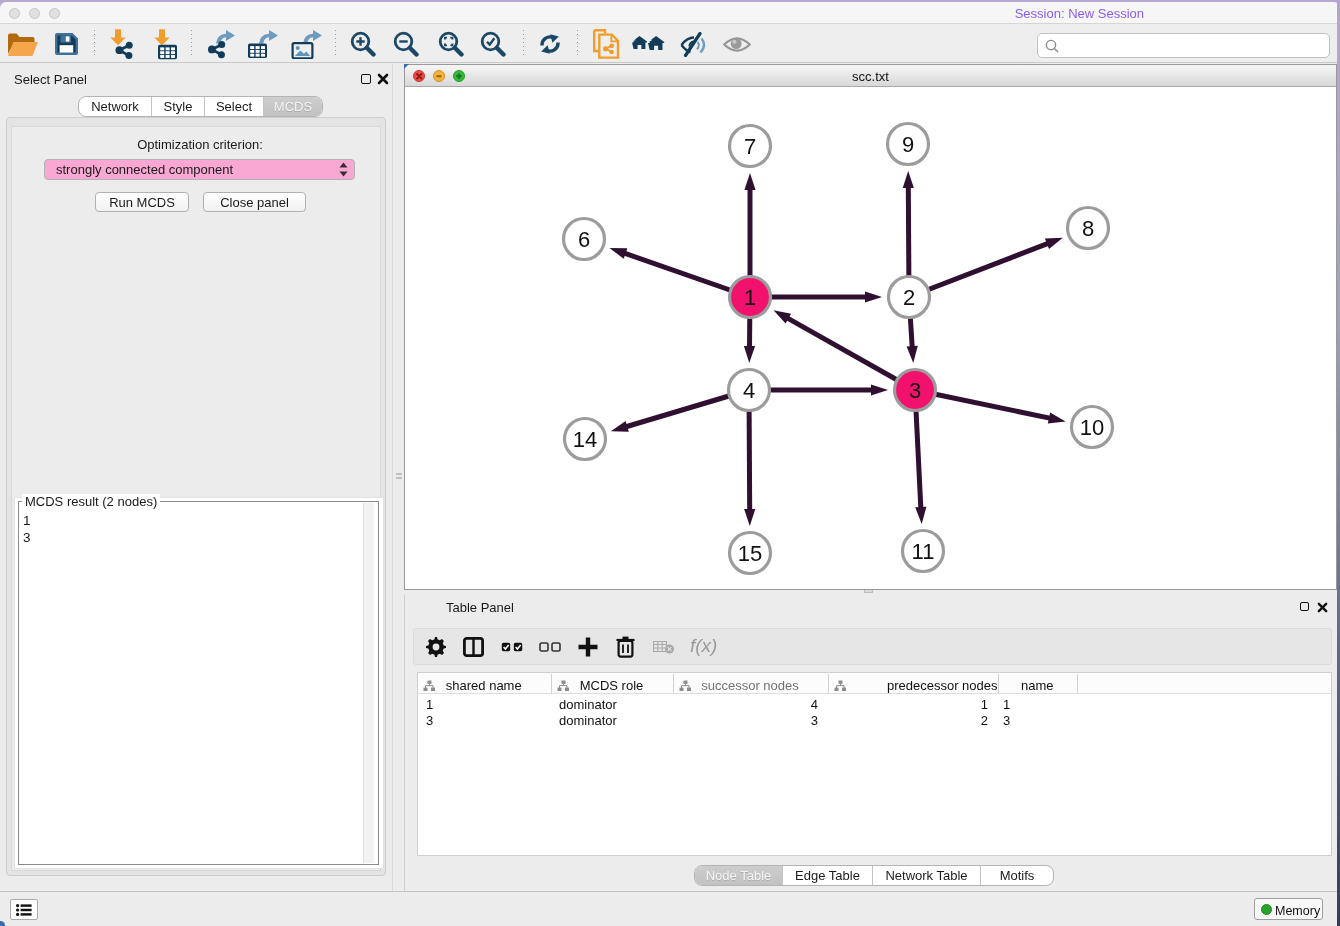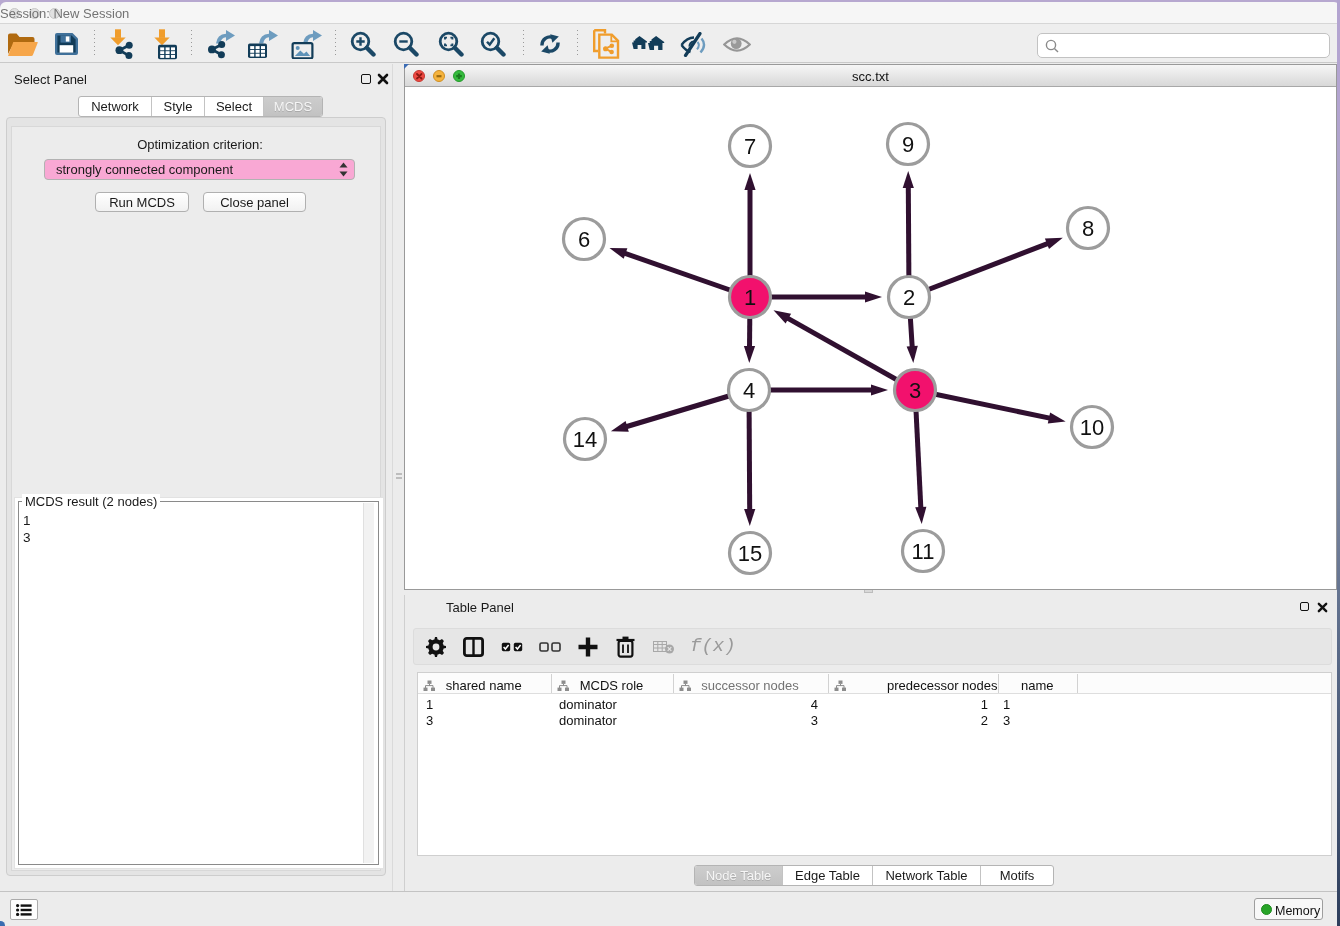--- a/index.html
+++ b/index.html
@@ -1,34 +1,34 @@
 <!DOCTYPE html>
 <html><head><meta charset="utf-8">
 <style>
 *{margin:0;padding:0;box-sizing:border-box}
 html,body{width:1340px;height:926px;overflow:hidden}
 body{font-family:"Liberation Sans",sans-serif;background:#ececec;position:relative}
 .abs{position:absolute}
 .vsep{position:absolute;top:30px;width:1px;height:28px;background-image:repeating-linear-gradient(to bottom,#9a9a9a 0 1px,transparent 1px 4px)}
-.tabgrp{position:absolute;display:flex;height:21px;border:1px solid #b4b4b4;border-radius:3px;background:#fff;overflow:hidden}
+.tabgrp{position:absolute;display:flex;height:21px;border:1px solid #b4b4b4;border-radius:8px;background:#fff;overflow:hidden}
 .tabgrp div{font-size:13px;color:#1a1a1a;display:flex;align-items:center;justify-content:center;border-right:1px solid #c3c3c3}
 .tabgrp div:last-child{border-right:none}
 .tabsel{background:linear-gradient(#cdcdcd,#c2c2c2);color:#f6f6f6 !important;text-shadow:0 1px 0 #aaa}
 .btn{position:absolute;height:20px;background:linear-gradient(#ffffff,#f1f1f1);border:1px solid #b0b0b0;border-radius:4px;font-size:13px;color:#1a1a1a;display:flex;align-items:center;justify-content:center}
 </style></head>
 <body>
 
 <div class="abs" style="left:0;top:0;width:1340px;height:2px;background:#b7a8d0"></div>
 <div class="abs" style="left:0;top:0;width:12px;height:12px;background:#b7a8d0"></div>
 <div class="abs" style="left:1328px;top:0;width:12px;height:12px;background:#b7a8d0"></div>
 <div class="abs" style="left:0;top:2px;width:1340px;height:22px;background:#f6f6f6;border-bottom:1px solid #d6d6d6;border-radius:6px 6px 0 0"></div>
 <div class="abs" style="left:8.5px;top:7.5px;width:11px;height:11px;border-radius:50%;background:#e1e1e1;border:1px solid #c7c7c7"></div>
 <div class="abs" style="left:28.5px;top:7.5px;width:11px;height:11px;border-radius:50%;background:#e1e1e1;border:1px solid #c7c7c7"></div>
 <div class="abs" style="left:48.5px;top:7.5px;width:11px;height:11px;border-radius:50%;background:#e1e1e1;border:1px solid #c7c7c7"></div>
-<div class="abs" style="left:0;top:6px;width:1144px;text-align:left;font-size:13px;color:#737373">Session: New Session</div>
+<div class="abs" style="left:0;top:6px;width:1144px;text-align:right;font-size:13px;color:#8b5cf6">Session: New Session</div>
 
 <div class="abs" style="left:0;top:24px;width:1340px;height:39px;background:#eeeeee;border-bottom:1px solid #c9c9c9"></div>
 <svg class="abs" style="left:7px;top:31px" width="31" height="26" viewBox="0 0 31 26">
     <path d="M1 23 L1 4.5 Q1 2.5 3 2.5 L9.5 2.5 L12.5 6 L25.5 6 Q27.5 6 27.5 8 L27.5 12 L7 12 Z" fill="#b06a10"></path>
     <path d="M1 25 L6.3 11 L30.3 11 Q31 11 30.7 11.8 L25.9 24 Q25.5 25 24.3 25 Z" fill="#f6a64a"></path>
   </svg>
 <svg class="abs" style="left:54px;top:32px" width="25" height="24" viewBox="0 0 25 24">
     <path d="M1 3 Q1 1 3 1 L18.5 1 L24 6.5 L24 21 Q24 23 22 23 L3 23 Q1 23 1 21 Z" fill="#40719a"></path>
     <path d="M3.4 3.4 L17.6 3.4 L21.6 7.4 L21.6 20.6 L3.4 20.6 Z" fill="#123c58"></path>
     <rect x="6.5" y="3.4" width="10.5" height="7.2" fill="#40719a"></rect>
@@ -320,21 +320,21 @@
     <rect x="6.5" y="0.6" width="6" height="2.4" fill="#111"></rect>
     <line x1="7" y1="8.5" x2="7" y2="17" stroke="#111" stroke-width="1.8"></line>
     <line x1="12" y1="8.5" x2="12" y2="17" stroke="#111" stroke-width="1.8"></line>
   </svg>
 <svg class="abs" style="left:653px;top:641px" width="22" height="13" viewBox="0 0 22 13">
     <rect x="0.5" y="0.5" width="13" height="10" fill="none" stroke="#a8a8a8" stroke-width="1"></rect>
     <path d="M0.5 3.5 L13.5 3.5 M0.5 7 L13.5 7 M4.8 0.5 L4.8 10.5 M9.2 0.5 L9.2 10.5" stroke="#a8a8a8" stroke-width="1"></path>
     <circle cx="16.5" cy="8" r="4.5" fill="#a8a8a8"></circle>
     <path d="M14.7 6.2 L18.3 9.8 M18.3 6.2 L14.7 9.8" stroke="#e6e6e6" stroke-width="1.2"></path>
   </svg>
-<div class="abs" style="left:690px;top:635px;font-family:Liberation Mono, monospace;font-style:italic;font-size:19px;color:#9a9a9a"><i>f</i>(<i>x</i>)</div>
+<div class="abs" style="left:690px;top:635px;font-family:Liberation Sans, sans-serif;font-style:italic;font-size:19px;color:#9a9a9a"><i>f</i>(<i>x</i>)</div>
 
 <div class="abs" style="left:417px;top:672px;width:915px;height:184px;background:#fff;border:1px solid #cfcfcf"></div>
 <div class="abs" style="left:418px;top:673px;width:913px;height:21px;background:#fcfcfc;border-bottom:1px solid #dedede"></div>
 <div class="abs" style="left:550.5px;top:674px;width:1px;height:19px;background:#d2d2d2"></div>
 <div class="abs" style="left:417.0px;top:678px;width:133.5px;text-align:center;font-size:13px;color:#111">shared name</div>
 <div class="abs" style="left:423.0px;top:678px"><svg width="13" height="12" viewBox="0 0 13 12">
       <rect x="4.5" y="0.5" width="4" height="3.4" fill="#8c8c8c"></rect>
       <rect x="0.5" y="7.6" width="4" height="3.4" fill="#8c8c8c"></rect>
       <rect x="8" y="7.6" width="4" height="3.4" fill="#8c8c8c"></rect>
       <path d="M2.5 8 L2.5 5.6 L10 5.6 L10 8 M6.5 4 L6.5 6" stroke="#8c8c8c" stroke-width="1" fill="none"></path>

